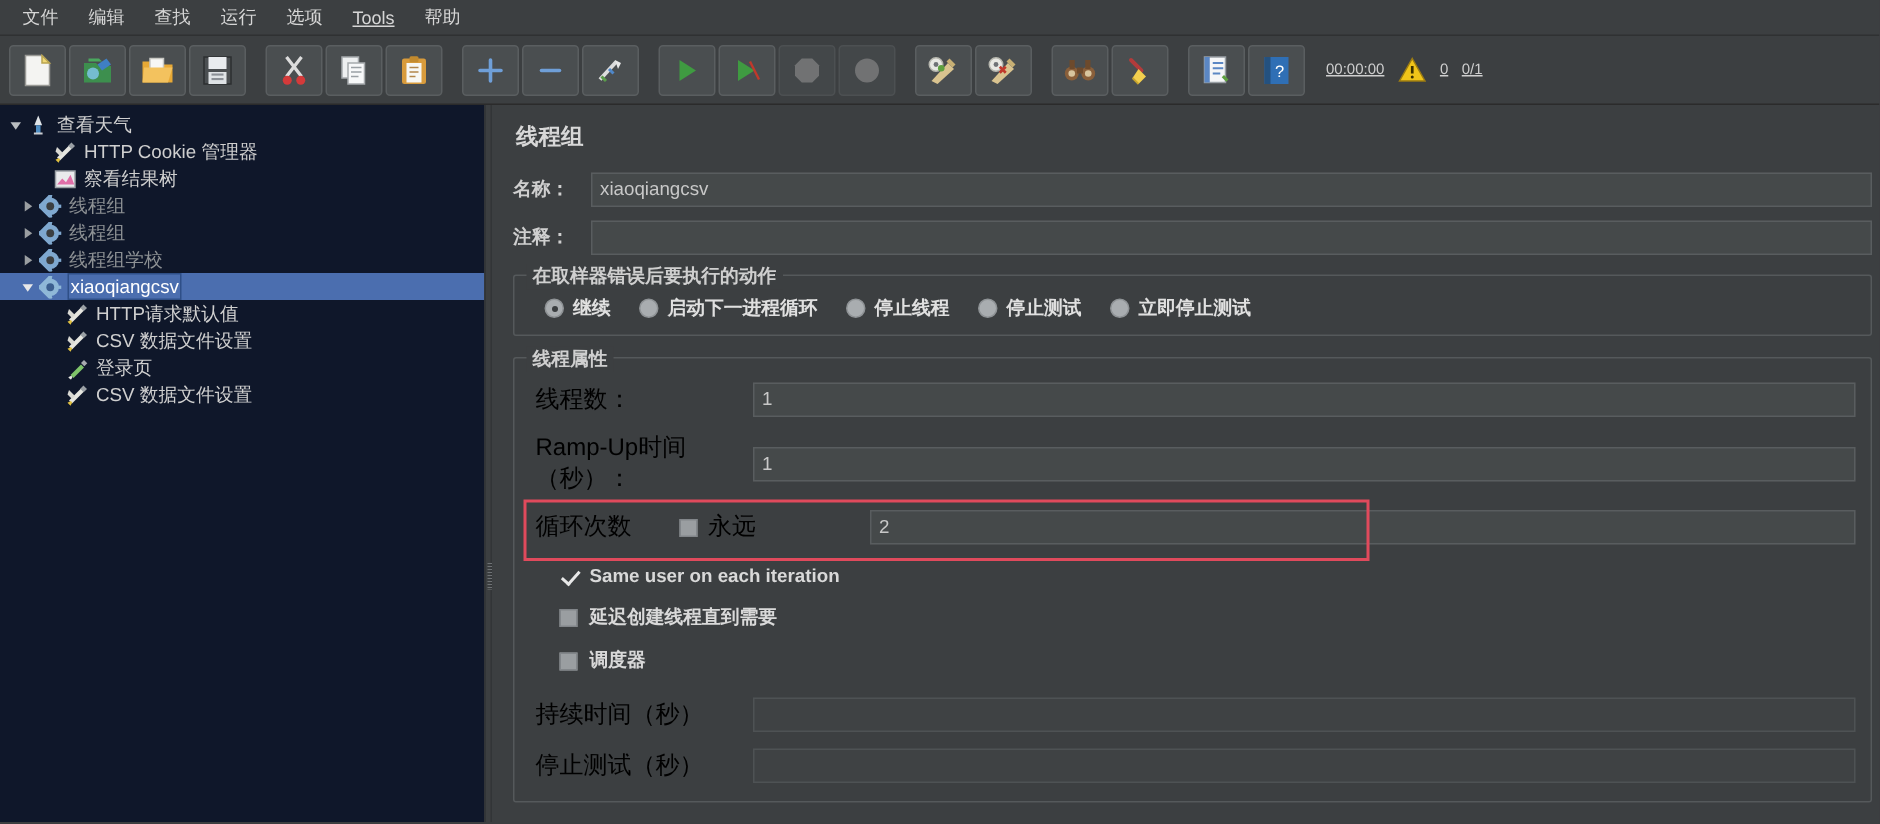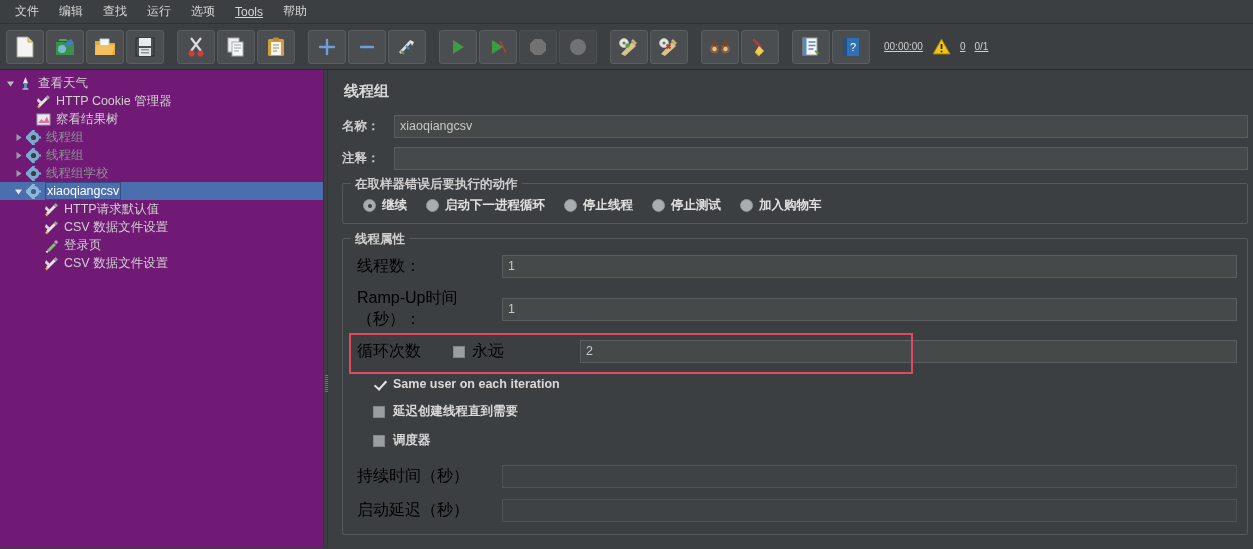--- a/index.html
+++ b/index.html
@@ -47,21 +47,21 @@
   }
   .tb-status .val { color: #cfcfcf; font-size: 10px; text-decoration: underline; }
 
   svg { display: block; }
 
   
   .workspace { display: flex; height: calc(549px - 24px - 47px); }
 
   
   .tree-pane {
-    width: 323px; background: #701a75;
+    width: 323px; background: #0f172a;
     padding-top: 4px; position: relative; flex: none;
     overflow: hidden;
   }
   .tnode {
     display: flex; align-items: center;
     height: 18px; padding-left: 4px;
     font-size: 12.5px; color: #cfcfcf; white-space: nowrap;
     cursor: default;
   }
   .tnode.sel { background: #4b6eaf; }
@@ -616,21 +616,21 @@
         <label class="radio-opt">
           <span class="radio"></span>
           <span class="rl">停止线程</span>
         </label>
         <label class="radio-opt">
           <span class="radio"></span>
           <span class="rl">停止测试</span>
         </label>
         <label class="radio-opt">
           <span class="radio"></span>
-          <span class="rl">加入购物车</span>
+          <span class="rl">立即停止测试</span>
         </label>
       </div>
     </div>
 
     <div class="group" style="padding:16px 10px 6px 14px">
       <span class="gtitle">线程属性</span>
 
       <div class="fld-row">
         <span class="lbl">线程数：</span>
         <div class="txt">1</div>
@@ -667,19 +667,19 @@
         <span class="cbox"></span>
         <span class="cl">调度器</span>
       </div>
 
       <div class="fld-row" style="margin-bottom:11px">
         <span class="lbl">持续时间（秒）</span>
         <div class="txt disabled"></div>
       </div>
 
       <div class="fld-row" style="margin-bottom:6px">
-        <span class="lbl">启动延迟（秒）</span>
+        <span class="lbl">停止测试（秒）</span>
         <div class="txt disabled"></div>
       </div>
     </div>
 
   </div>
 </div>
 
 </body></html>

